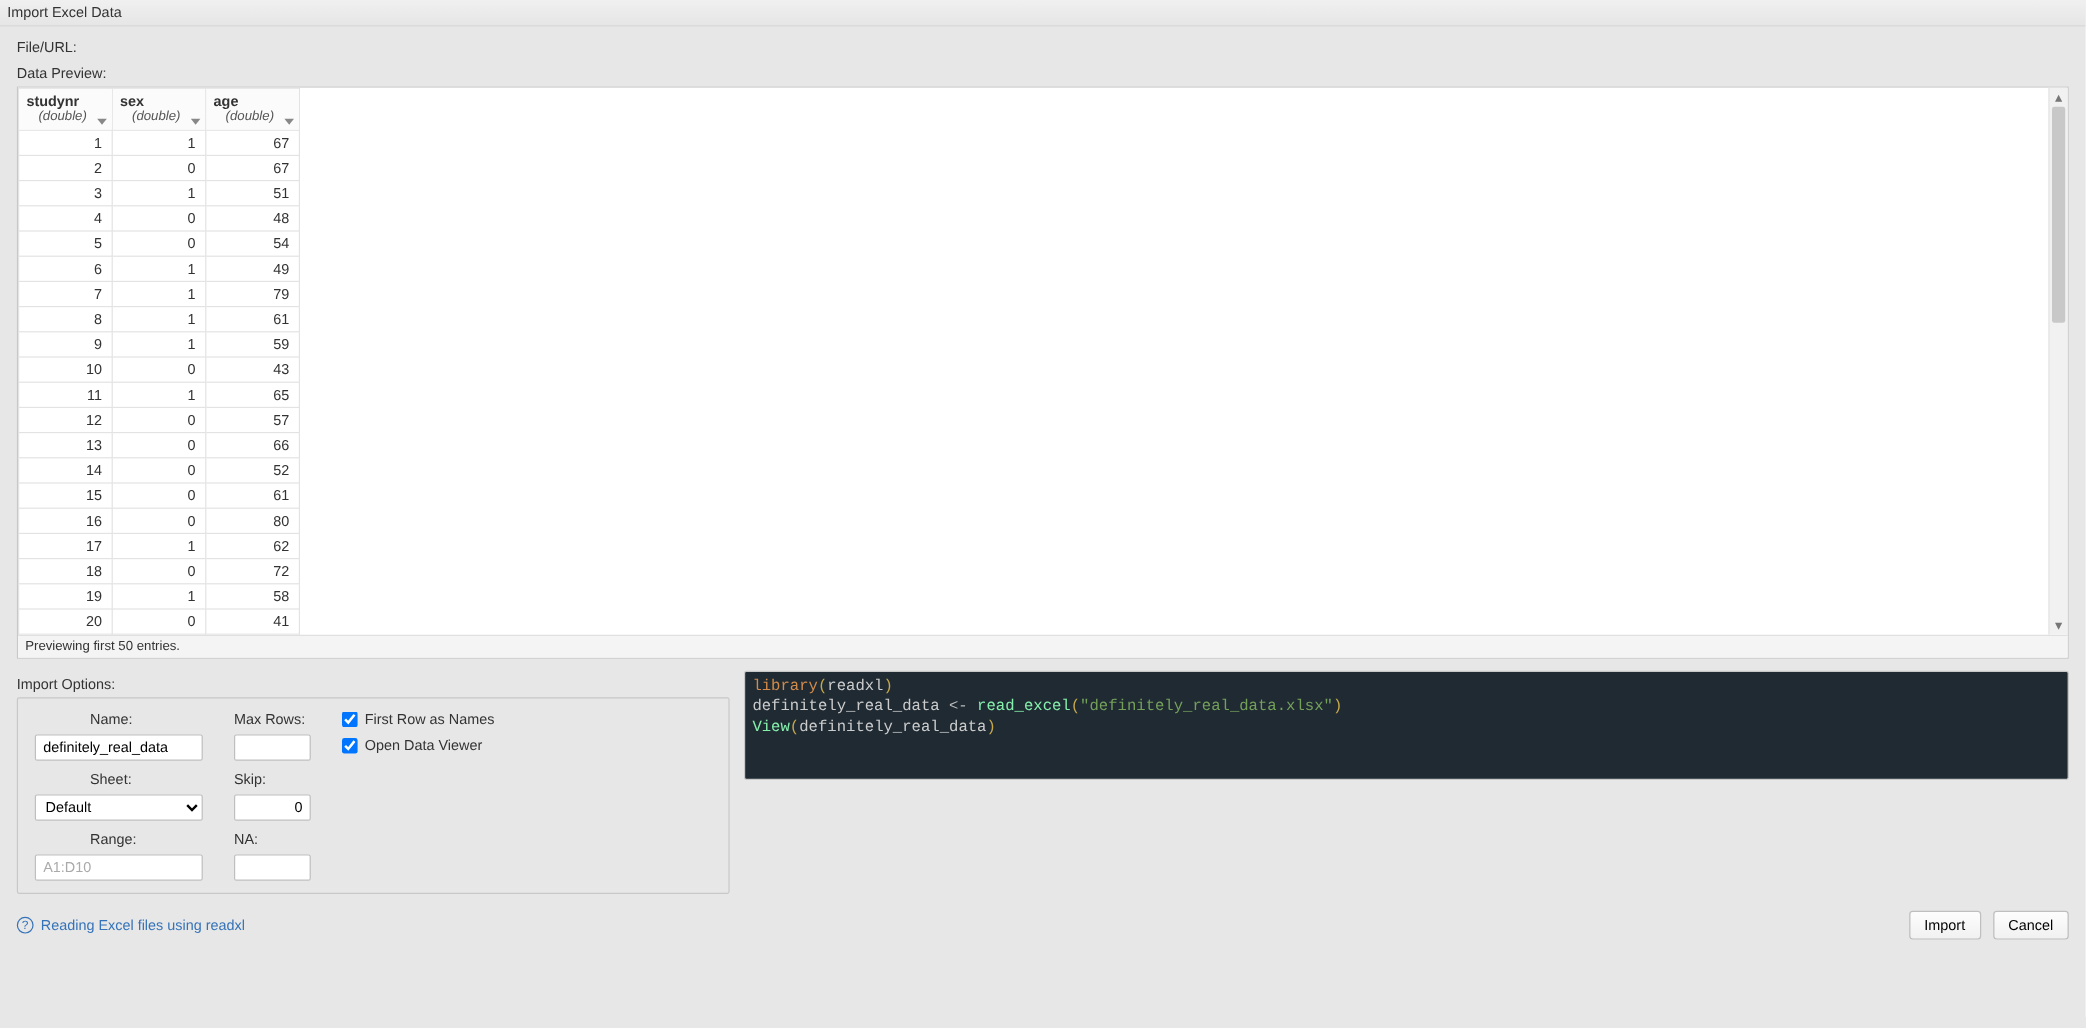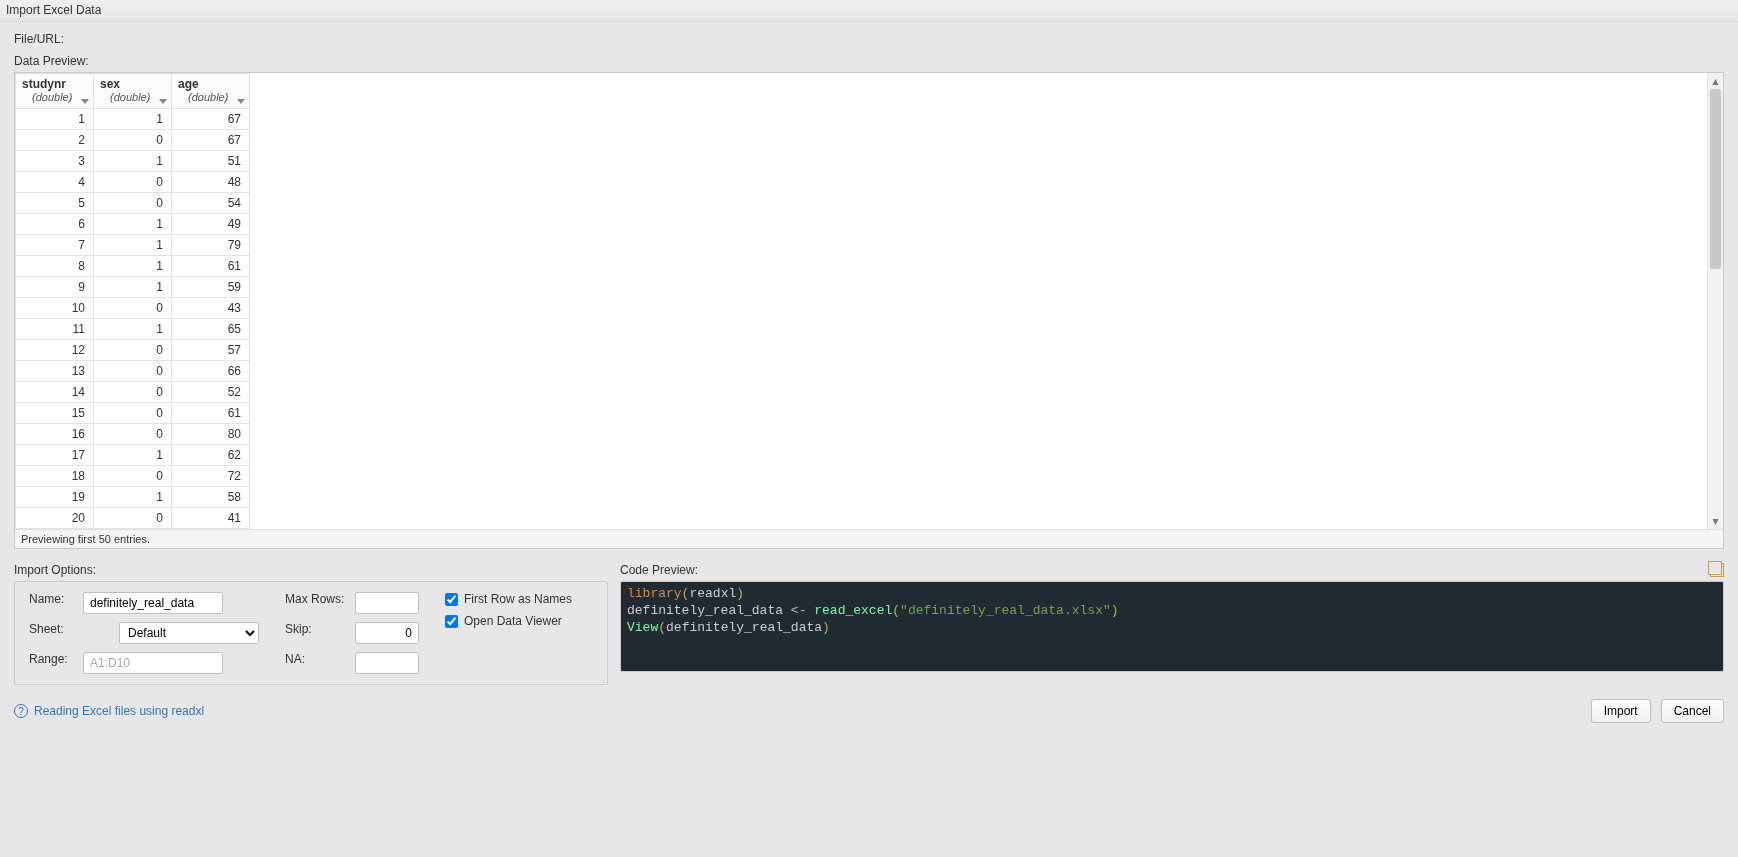--- a/index.html
+++ b/index.html
@@ -106,29 +106,29 @@
 .options-panel { width:594px; }
 .code-panel { flex:1; }
 .panel-border {
   border:1px solid #c8c8c8;
   border-radius:2px;
   padding:10px 14px 10px 14px;
   background:#e7e7e7;
 }
 .opt-grid { display:flex; gap:26px; }
 .opt-col { display:flex; flex-direction:column; gap:8px; }
-.opt-row { display:flex; align-items:flex-start; gap:6px; }
+.opt-row { display:flex; align-items:center; gap:6px;flex-direction:column; }
 .opt-lbl { width:48px; font-size:12px; }
 .opt-lbl2 { width:64px; font-size:12px; }
 .opt-input {
   width:140px; padding:3px 6px; font-size:12px; border:1px solid #bfbfbf; border-radius:2px; background:#fff;
 }
 .opt-input.small { width:64px; text-align:right; }
 .opt-select {
-  width:140px; padding:2px 4px; font-size:12px; border:1px solid #bfbfbf; border-radius:2px; background:#fff;margin-left:36px;
+  width:140px; padding:2px 4px; font-size:12px; border:1px solid #bfbfbf; border-radius:2px; background:#fff;
 }
 .opt-input::placeholder { color:#aaa; }
 .chk-row { display:flex; align-items:center; gap:6px; font-size:12px; }
 .chk-row input { width:13px;height:13px; }
 
 .code-header { display:flex; align-items:center; justify-content:space-between; }
 .copy-icon {
   width:14px;height:14px; border:1px solid #bfa050; position:relative; cursor:pointer;
 }
 .copy-icon::before {
@@ -349,24 +349,20 @@
             <label class="chk-row">
               <input type="checkbox" checked="" style="">
               <span>Open Data Viewer</span>
             </label>
           </div>
         </div>
       </div>
     </div>
 
     <div class="code-panel">
-      <div class="label-row code-header">
-        <span>Code Preview:</span>
-        <span class="copy-icon"></span>
-      </div>
       <div class="code-box"><span class="tok-kw">library</span><span class="tok-paren">(</span><span class="tok-var">readxl</span><span class="tok-paren">)</span>
 <span class="tok-var">definitely_real_data</span> <span class="tok-arrow">&lt;-</span> <span class="tok-fn">read_excel</span><span class="tok-paren">(</span><span class="tok-str">"definitely_real_data.xlsx"</span><span class="tok-paren">)</span>
 <span class="tok-fn">View</span><span class="tok-paren">(</span><span class="tok-var">definitely_real_data</span><span class="tok-paren">)</span></div>
     </div>
   </div>
 
   <div class="footer">
     <div class="help-link">
       <span class="help-q">?</span>
       <span>Reading Excel files using readxl</span>

